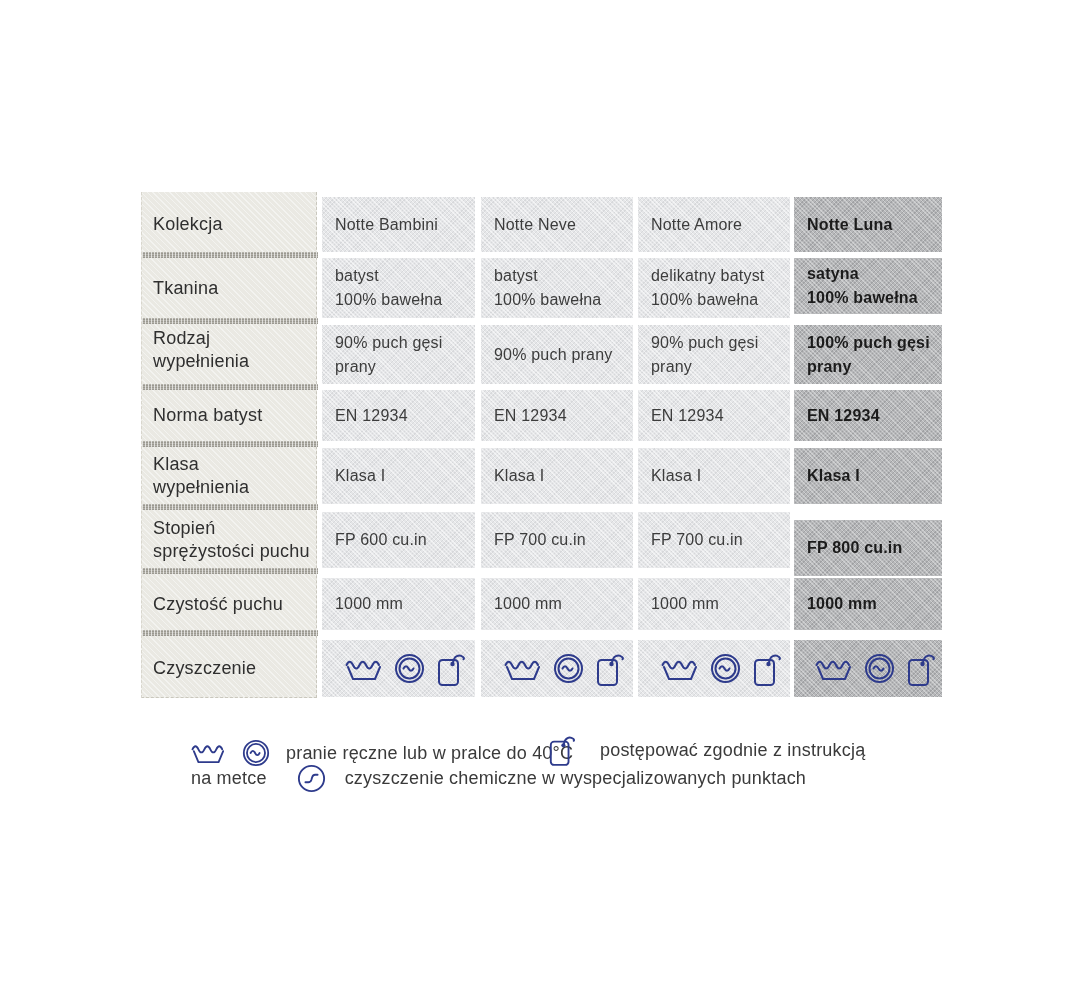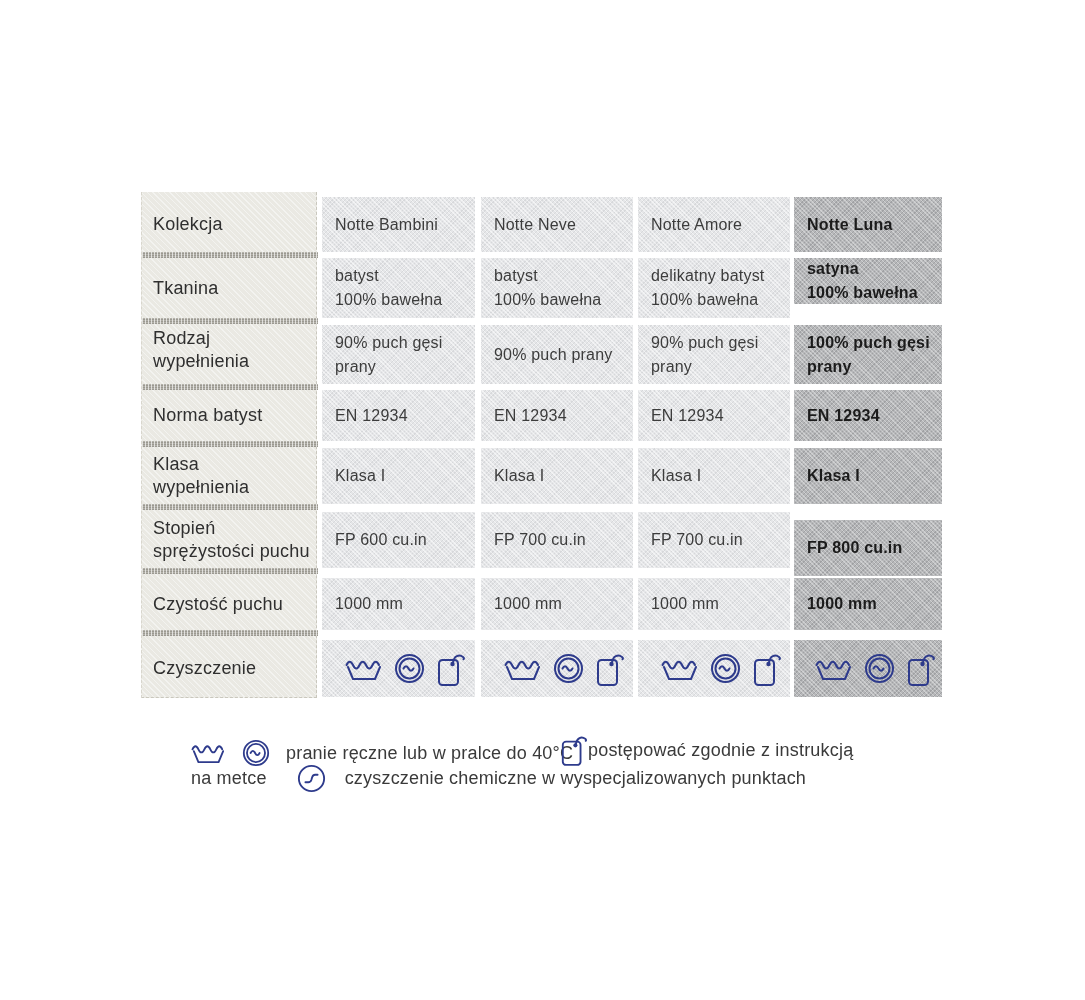--- a/index.html
+++ b/index.html
@@ -83,21 +83,21 @@
   <div class="cell" style="left:481px;top:197px;width:152px;height:55px">Notte Neve</div>
   <div class="cell" style="left:638px;top:197px;width:152px;height:55px">Notte Amore</div>
   <div class="cell luna" style="left:794px;top:197px;width:148px;height:55px">Notte Luna</div>
 
   <div class="cell" style="left:322px;top:258px;width:153px;height:60px">batyst
 100% bawełna</div>
   <div class="cell" style="left:481px;top:258px;width:152px;height:60px">batyst
 100% bawełna</div>
   <div class="cell" style="left:638px;top:258px;width:152px;height:60px">delikatny batyst
 100% bawełna</div>
-  <div class="cell luna" style="left:794px;top:258px;width:148px;height:46px">satyna
+  <div class="cell luna" style="left:794px;top:258px;width:148px;height:56px">satyna
 100% bawełna</div>
 
   <div class="cell" style="left:322px;top:325px;width:153px;height:59px">90% puch gęsi
 prany</div>
   <div class="cell" style="left:481px;top:325px;width:152px;height:59px">90% puch prany</div>
   <div class="cell" style="left:638px;top:325px;width:152px;height:59px">90% puch gęsi
 prany</div>
   <div class="cell luna" style="left:794px;top:325px;width:148px;height:59px">100% puch gęsi
 prany</div>
 
@@ -196,21 +196,21 @@
     <span class="icon">
         <svg width="28" height="28" viewBox="0 0 31 31">
           <circle class="care" cx="15.5" cy="15.5" r="13.5"></circle>
           <circle class="care" cx="15.5" cy="15.5" r="10" stroke-width="1.6"></circle>
           <path class="care" d="M9.5 15.5 C11 12.5 13 12.5 14.5 15.5 C16 18.5 18 18.5 19.5 15.5" stroke-width="1.8"></path>
         </svg>
       </span>
     <span>pranie ręczne lub w pralce do 40°C</span>
   </div>
 
-  <div class="legendrow" style="left:560px;top:731px;height:38px;gap:0">
+  <div class="legendrow" style="left:548px;top:731px;height:38px;gap:24px">
     <span class="icon">
         <svg width="28" height="34" viewBox="0 0 30 36">
           <rect class="care" x="3" y="9" width="19" height="25" rx="3.5"></rect>
           <circle class="care-fill" cx="16.5" cy="13" r="2.2"></circle>
           <path class="care" d="M17 11.5 C18 5 23 3 27 6 C28 6.8 28.3 7.8 27.5 8.2" stroke-width="1.8"></path>
         </svg>
       </span>
     <span>postępować zgodnie z instrukcją</span>
   </div>
 

